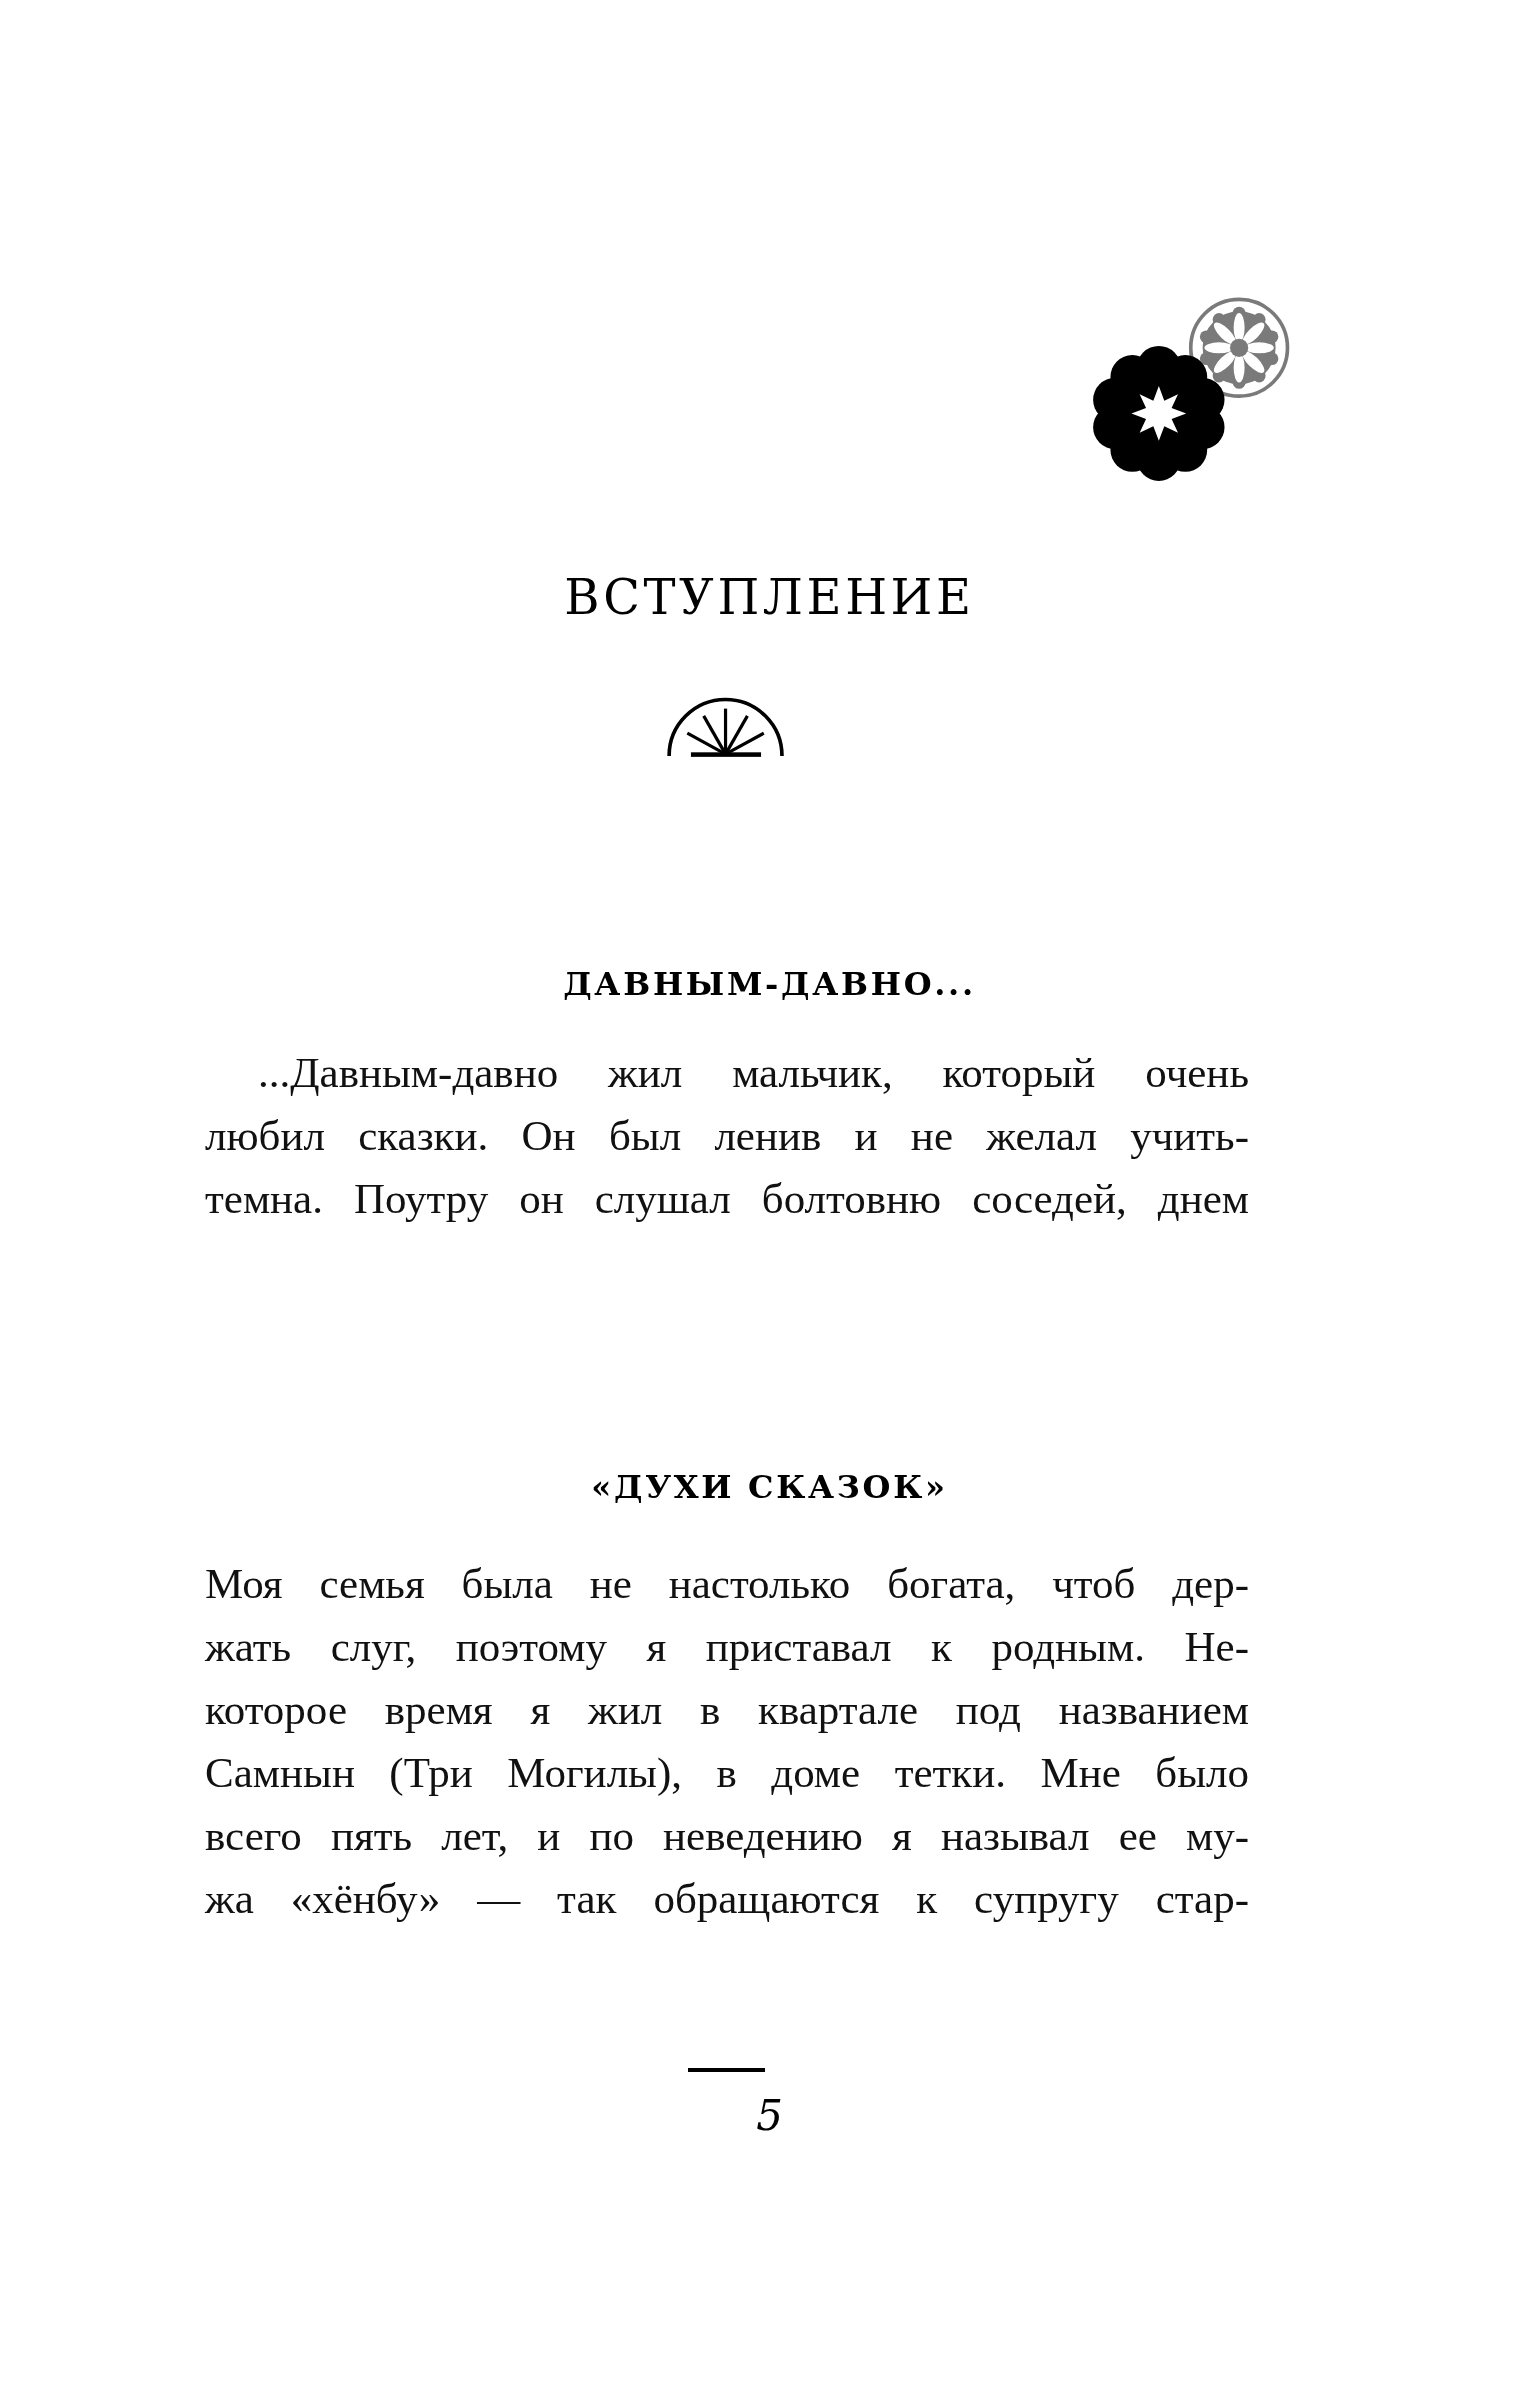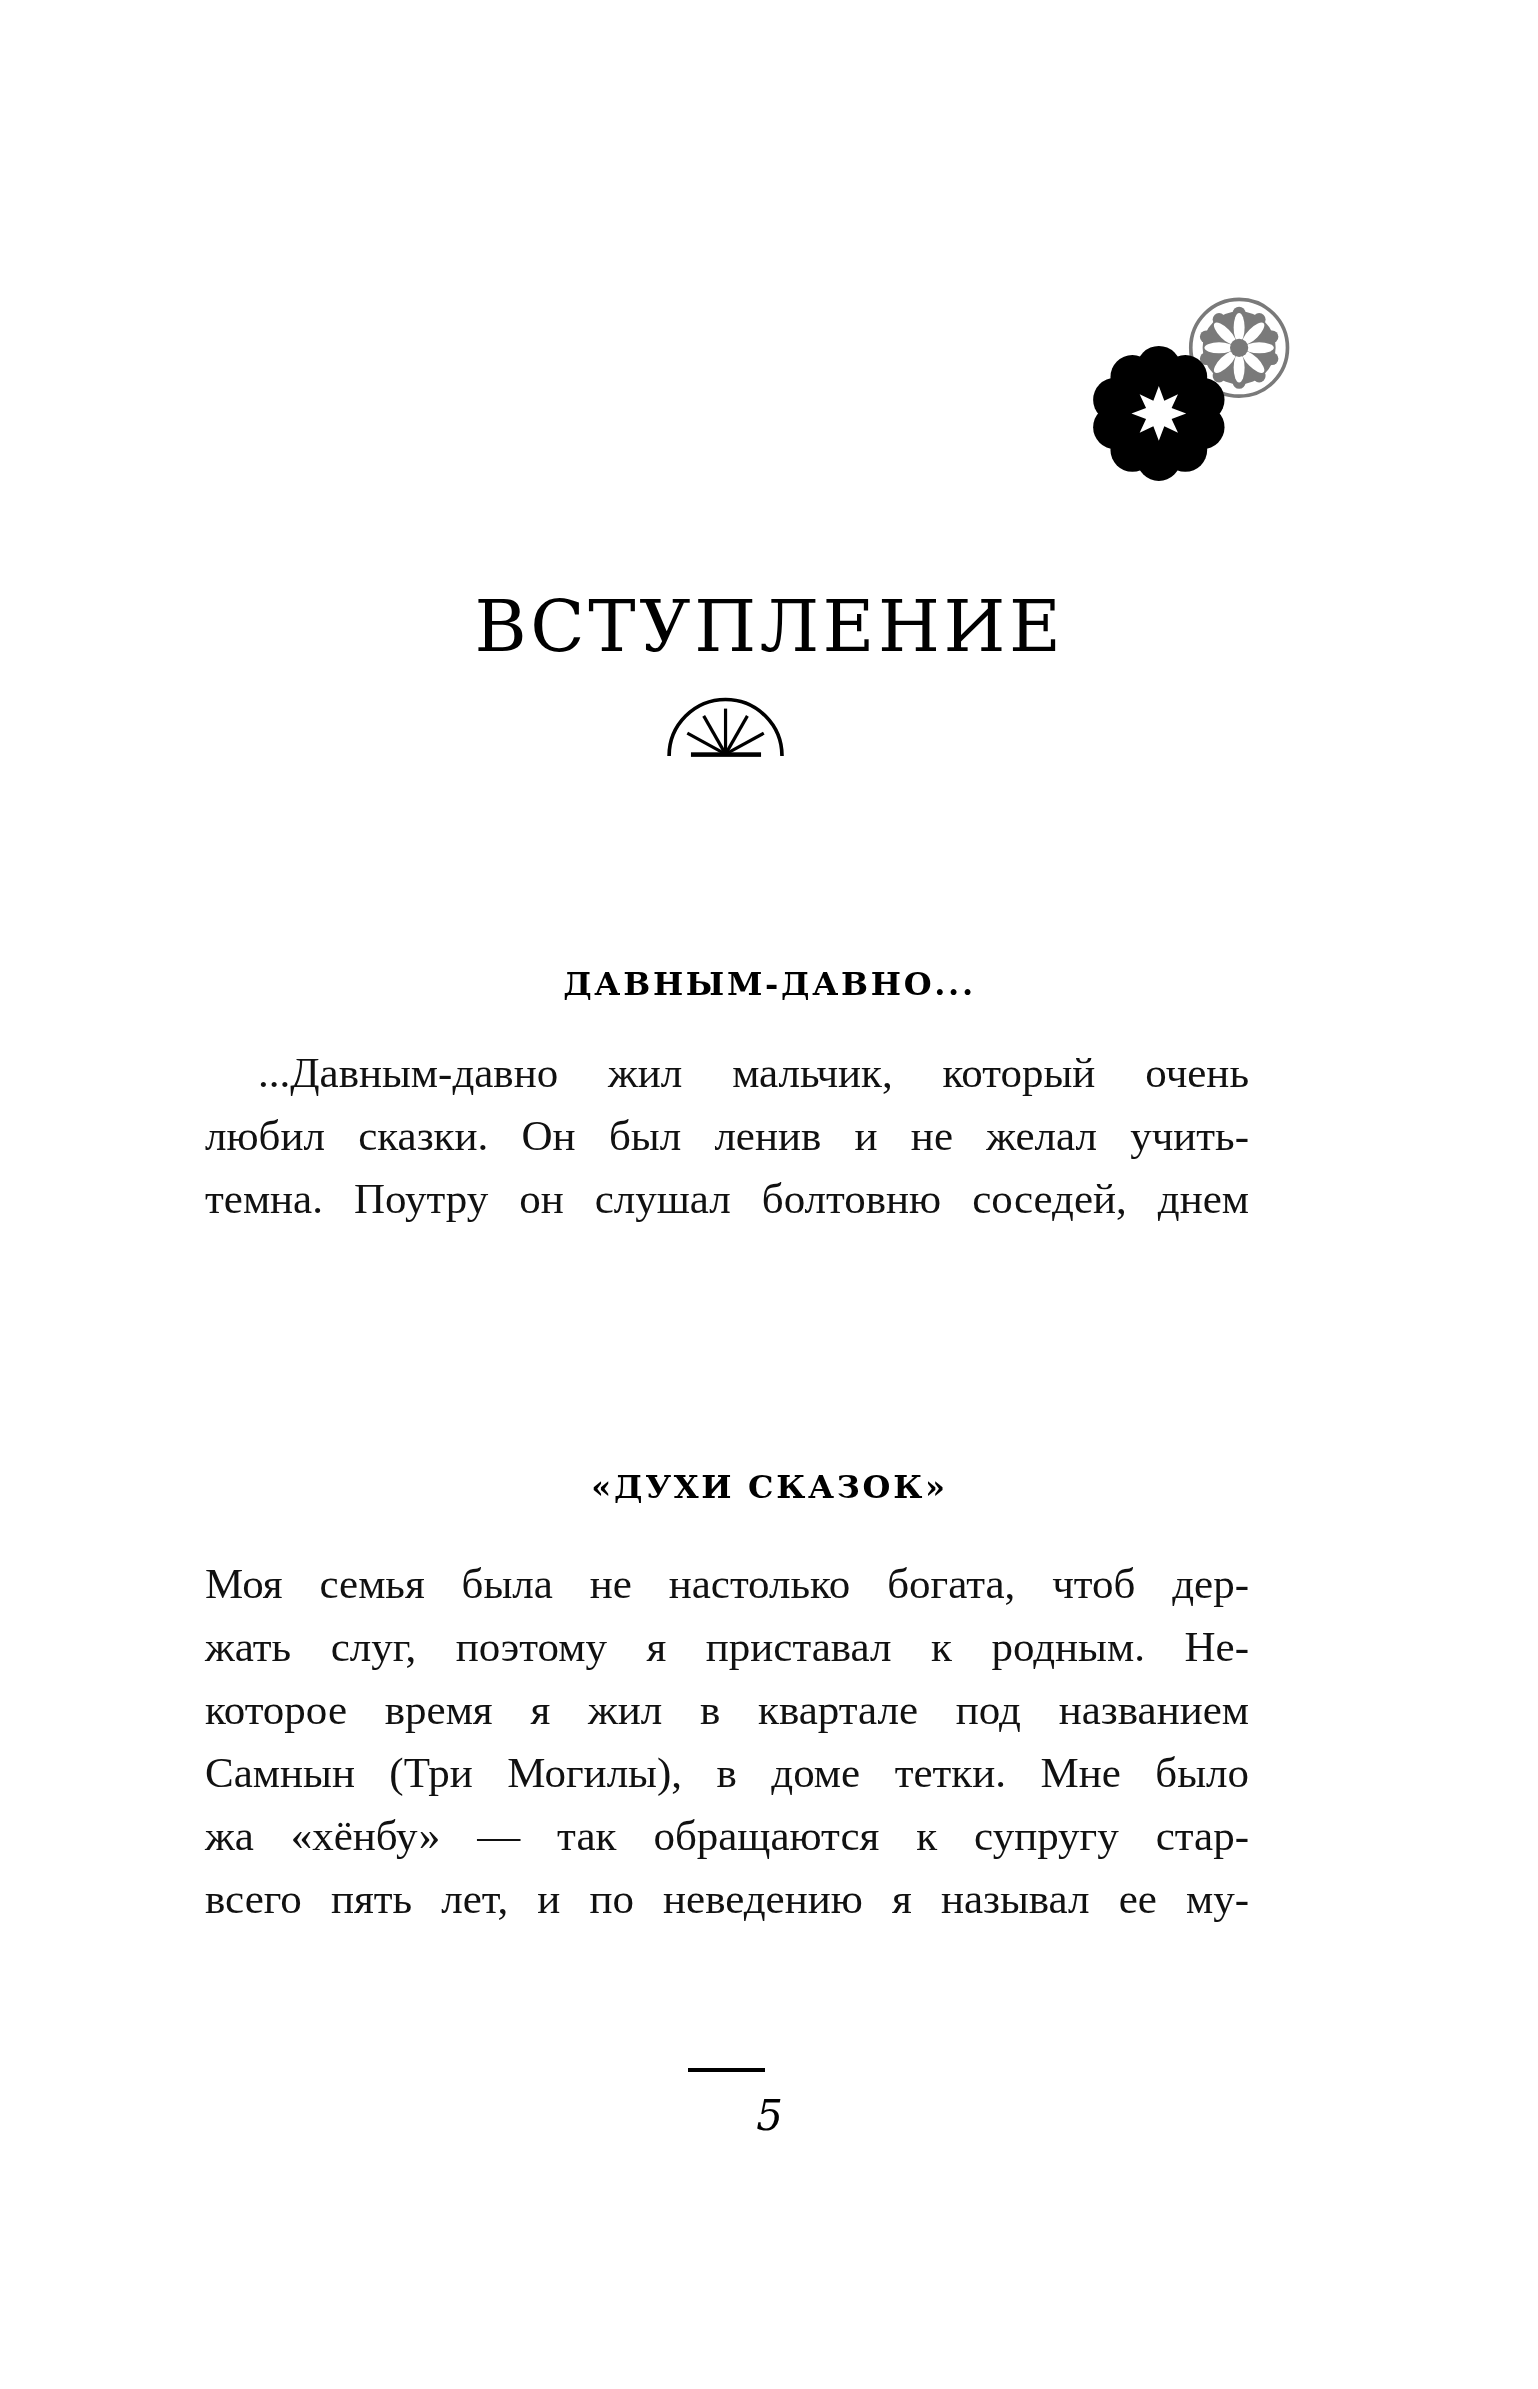--- a/index.html
+++ b/index.html
@@ -1,21 +1,21 @@
 <!DOCTYPE html>
 <html style="font-size:14.6px"><head>
 <meta charset="utf-8">
 <style>
   html, body { margin: 0; padding: 0; background: #ffffff; }
   body { width: 1539px; height: 2389px; position: relative; overflow: hidden; color: #111; }
   .page { position: absolute; left: 0; top: 0; width: 1539px; height: 2389px; }
   .ornament { position: absolute; left: 1084px; top: 282px; width: 219px; height: 210px; }
   .chapter-title {
     position: absolute; left: 0; width: 1539px; top: 537px; text-align: center;
-    font-family: "DejaVu Serif", serif; font-size: 71px; letter-spacing: 3.6px; font-weight: normal;
+    font-family: "DejaVu Serif", serif; font-size: 48px; letter-spacing: 3.6px; font-weight: normal;
     color: #000;
   }
   .sun { position: absolute; left: 660px; top: 692px; width: 132px; height: 66px; }
   .section-title {
     position: absolute; left: 0; width: 1539px; text-align: center;
     font-family: "DejaVu Serif", serif; font-size: 32px; letter-spacing: 2.7px; color: #000;
   }
   .para {
     position: absolute; left: 202px; width: 1044px;
     font-family: "Liberation Serif", serif; font-size: 43px; line-height: 63px;
@@ -103,20 +103,20 @@
     <span class="line">темна. Поутру он слушал болтовню соседей, днем</span>
   </div>
 
   <h2 class="section-title" style="top:1441px;">«ДУХИ СКАЗОК»</h2>
 
   <div class="para" style="top:1549px;">
     <span class="line">Моя семья была не настолько богата, чтоб дер-</span>
     <span class="line">жать слуг, поэтому я приставал к родным. Не-</span>
     <span class="line">которое время я жил в квартале под названием</span>
     <span class="line">Самнын (Три Могилы), в доме тетки. Мне было</span>
+    <span class="line">всего пять лет, и по неведению я называл ее му-</span>
     <span class="line">жа «хёнбу» — так обращаются к супругу стар-</span>
-    <span class="line">всего пять лет, и по неведению я называл ее му-</span>
   </div>
 
   <div class="footer-rule"></div>
   <div class="page-number">5</div>
 </div>
 
 
 </body></html>

